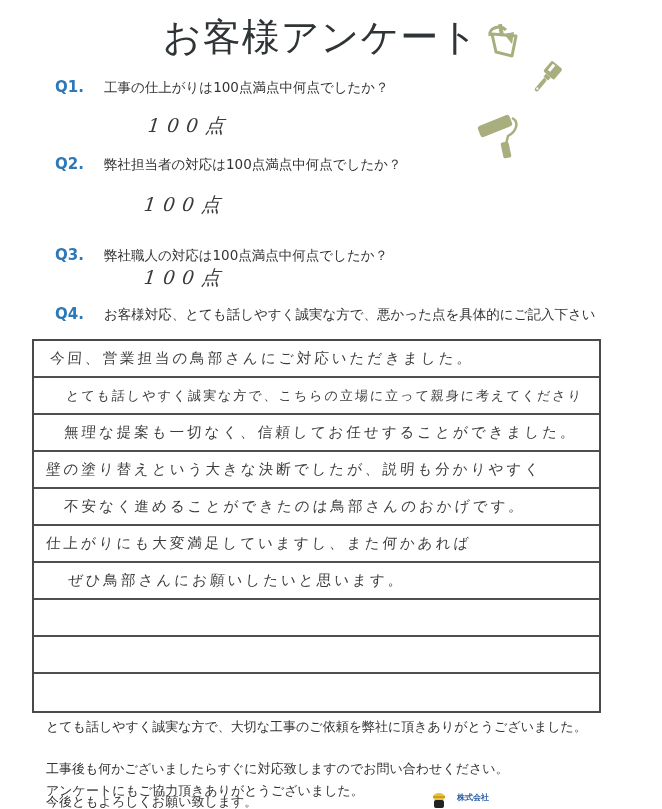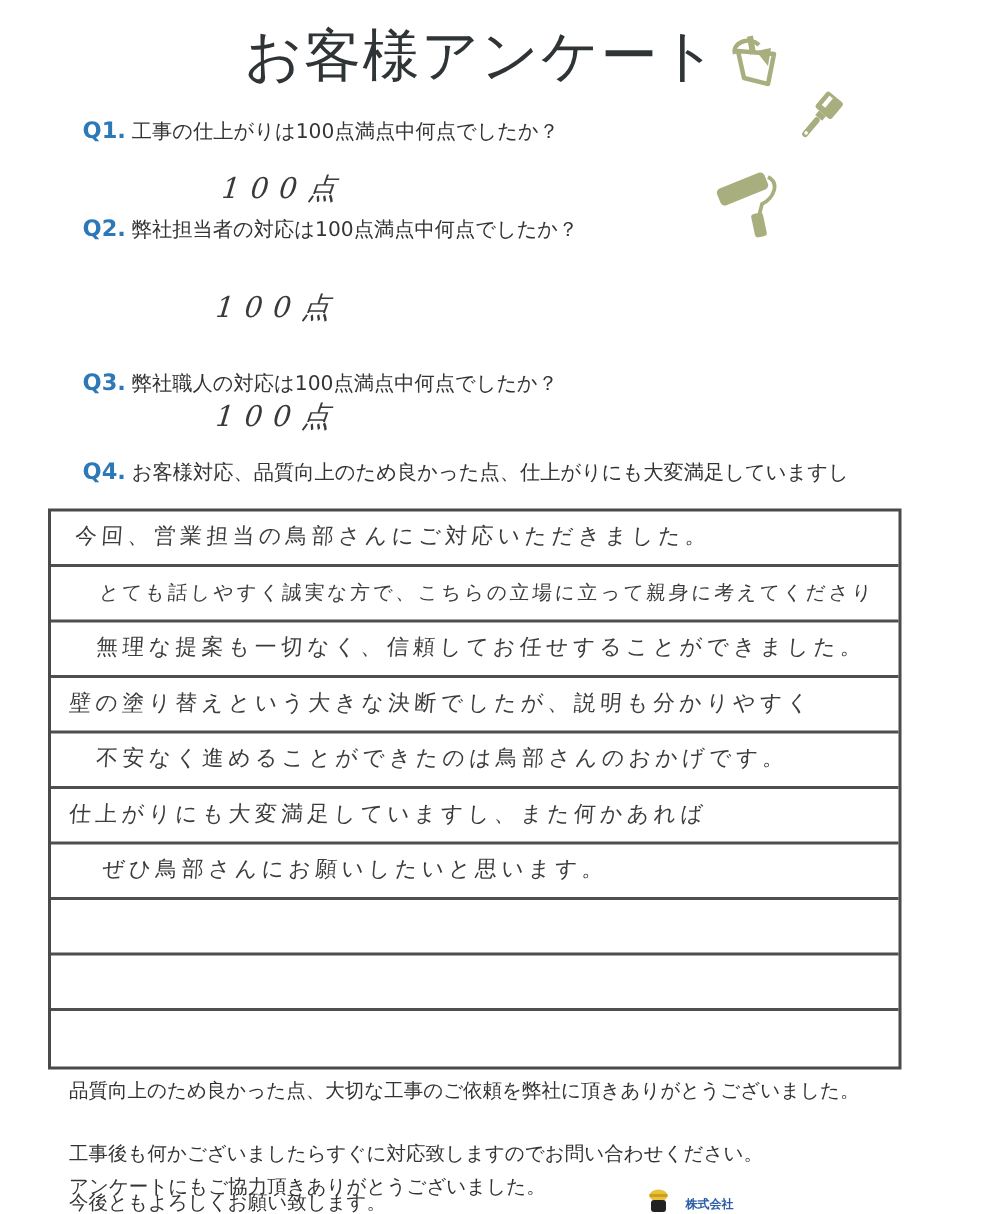--- a/index.html
+++ b/index.html
@@ -3,32 +3,32 @@
   <meta charset="utf-8">
   <style>
     html, body { margin: 0; padding: 0; background: #ffffff; }
     body { width: 662px; height: 809px; position: relative; overflow: hidden;
       font-family: "DejaVu Sans", "Liberation Sans", sans-serif; color: #2b2b2b; }
     .title { position: absolute; left: 0; width: 662px; top: 12px; text-align: center;
       font-size: 38px; letter-spacing: 1px; color: #2f3436; font-weight: normal; }
     .title span { position: relative; left: -10px; }
     .icon { position: absolute; }
     .q { position: absolute; left: 55px; font-size: 13.5px; color: #333; white-space: nowrap; }
-    .q .qn { color: #2d79b8; font-size: 15px; font-weight: bold; margin-right: 4px; }
+    .q .qn { color: #2d79b8; font-size: 15px; font-weight: bold; margin-right: 20px; }
     .ans { position: absolute; font-family: "DejaVu Serif", serif; font-style: italic;
       font-size: 19px; color: #3a3a3a; letter-spacing: 7px; transform: skewX(-6deg); }
     .table { position: absolute; left: 32px; top: 339px; width: 569px; border: 2px solid #4a4a4a;
       box-sizing: border-box; }
     .row { height: 37px; border-bottom: 2px solid #4f4f4f; box-sizing: border-box;
       position: relative; font-family: "DejaVu Serif", serif; font-size: 14.5px; color: #3c3c3c;
       letter-spacing: 3px; line-height: 35px; white-space: nowrap; overflow: hidden; }
     .row:last-child { border-bottom: none; }
     .row .txt { position: absolute; top: 0; transform: skewX(-4deg); }
     .footer { position: absolute; left: 46px; font-size: 13px; color: #333; white-space: nowrap; }
-    .logo { position: absolute; left: 431px; top: 792px; display: flex; align-items: flex-end; gap: 10px; font-family: Liberation Mono, monospace; }
+    .logo { position: absolute; left: 431px; top: 792px; display: flex; align-items: flex-start; gap: 10px; font-family: Liberation Mono, monospace; }
     .logo .co { font-size: 8px; color: #2b5ea7; font-weight: bold; }
   </style>
 </head>
 <body>
 
 <div class="title"><span>お客様アンケート</span></div>
 
 <svg class="icon" style="left:486px;top:22px" width="38" height="36" viewBox="0 0 38 36">
   <g fill="none" stroke="#a9ae7f" stroke-width="3" stroke-linejoin="round">
     <path d="M6 12 L10 30 L26 34 L30 14 Z"></path>
@@ -50,32 +50,32 @@
   <rect x="2" y="12" width="34" height="12" rx="3" fill="#a9ae7f" transform="rotate(-22 19 18)"></rect>
   <path d="M36 10 C44 14 40 24 32 28 L30 36" fill="none" stroke="#a9ae7f" stroke-width="2.5"></path>
   <rect x="26" y="34" width="8" height="16" rx="2" fill="#a9ae7f" transform="rotate(-12 30 42)"></rect>
 </svg>
 
 <div class="q" style="top:78px">
   <span class="qn">Q1.</span><span>工事の仕上がりは100点満点中何点でしたか？</span>
 </div>
 <div class="ans" style="left:148px;top:113px">100点</div>
 
-<div class="q" style="top:143px">
+<div class="q" style="top:155px">
   <span class="qn">Q2.</span><span>弊社担当者の対応は100点満点中何点でしたか？</span>
 </div>
 <div class="ans" style="left:144px;top:192px">100点</div>
 
 <div class="q" style="top:246px">
   <span class="qn">Q3.</span><span>弊社職人の対応は100点満点中何点でしたか？</span>
 </div>
 <div class="ans" style="left:144px;top:265px">100点</div>
 
 <div class="q" style="top:305px">
-  <span class="qn">Q4.</span><span>お客様対応、品質向上のため良かった点、仕上がりにも大変満足していますし</span>
+  <span class="qn">Q4.</span><span>お客様対応、とても話しやすく誠実な方で、悪かった点を具体的にご記入下さい</span>
 </div>
 
 <div class="table">
   <div class="row">
       <span class="txt" style="left:16px">今回、営業担当の鳥部さんにご対応いただきました。</span>
     </div>
   <div class="row">
       <span class="txt" style="left:32px;font-size:13px;letter-spacing:2px">とても話しやすく誠実な方で、こちらの立場に立って親身に考えてくださり</span>
     </div>
   <div class="row">
@@ -97,21 +97,21 @@
       <span class="txt" style="left:16px"></span>
     </div>
   <div class="row">
       <span class="txt" style="left:16px"></span>
     </div>
   <div class="row">
       <span class="txt" style="left:16px"></span>
     </div>
 </div>
 
-<div class="footer" style="top:718px">品質向上のため良かった点、大切な工事のご依頼を弊社に頂きありがとうございました。</div>
+<div class="footer" style="top:718px">とても話しやすく誠実な方で、大切な工事のご依頼を弊社に頂きありがとうございました。</div>
 <div class="footer" style="top:782px">アンケートにもご協力頂きありがとうございました。</div>
 <div class="footer" style="top:760px">工事後も何かございましたらすぐに対応致しますのでお問い合わせください。</div>
 <div class="footer" style="top:793px">今後ともよろしくお願い致します。</div>
 
 <div class="logo">
   <svg width="16" height="16" viewBox="0 0 16 16">
     <ellipse cx="8" cy="5" rx="6" ry="4" fill="#e8c23a"></ellipse>
     <rect x="2" y="4" width="12" height="2" fill="#c9a020"></rect>
     <rect x="3" y="8" width="10" height="8" rx="2" fill="#222"></rect>
   </svg>

